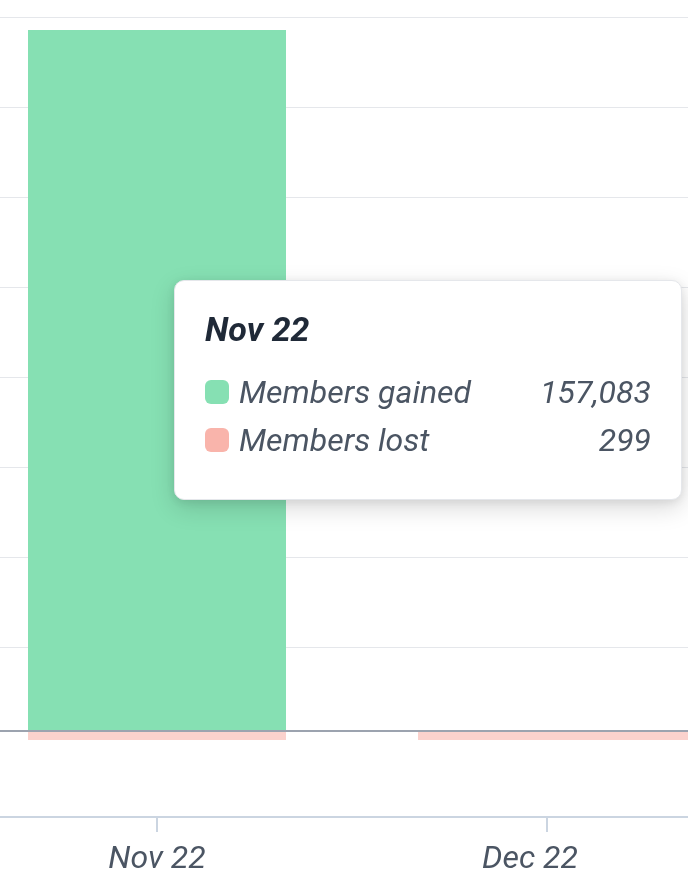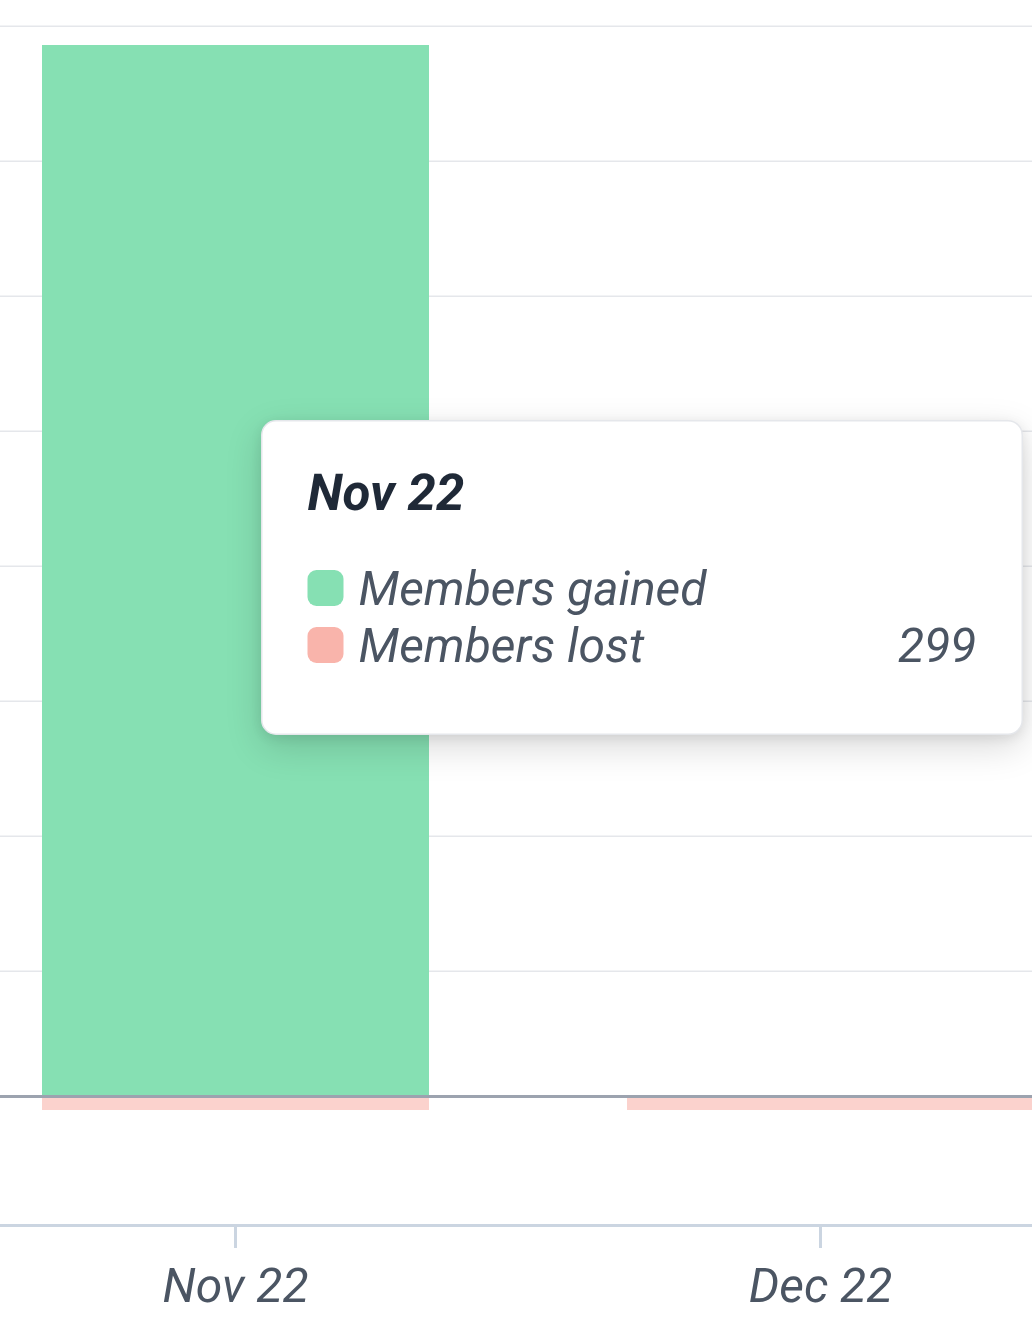--- a/index.html
+++ b/index.html
@@ -73,21 +73,21 @@
       font-size: 34px;
       font-weight: 700;
       color: #1f2937;
       margin-bottom: 24px;
     }
     .tooltip-row {
       display: flex;
       align-items: center;
       font-size: 32px;
       color: #4b5563;
-      margin-bottom: 0;
+      margin-bottom: 10px;
     }
     .tooltip-row:last-child { margin-bottom: 16px; }
     .swatch {
       width: 24px;
       height: 24px;
       border-radius: 6px;
       margin-right: 10px;
       flex-shrink: 0;
     }
     .swatch-green { background: #86e0b3; }
@@ -140,25 +140,26 @@
   <div class="baseline"></div>
   <div class="bar bar-red-nov"></div>
   <div class="bar bar-red-dec"></div>
 </div>
 
 <div class="tooltip">
   <div class="tooltip-title">Nov 22</div>
   <div class="tooltip-row">
     <div class="swatch swatch-green"></div>
     <div class="tooltip-label">Members gained</div>
+    <div class="tooltip-value">157,083</div>
   </div>
   <div class="tooltip-row">
     <div class="swatch swatch-red"></div>
     <div class="tooltip-label">Members lost</div>
     <div class="tooltip-value">299</div>
   </div>
 </div>
 
 <div class="x-axis"></div>
 <div class="x-tick" style="left:156px"></div>
 <div class="x-tick" style="left:546px"></div>
 <div class="x-label" style="left:157px">Nov 22</div>
-<div class="x-label" style="left:547px">Dec 22</div>
+<div class="x-label" style="left:530px">Dec 22</div>
 
 </body></html>

